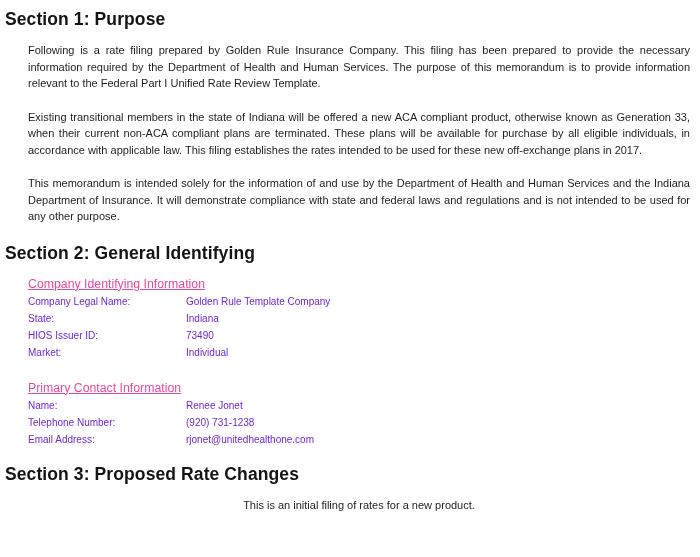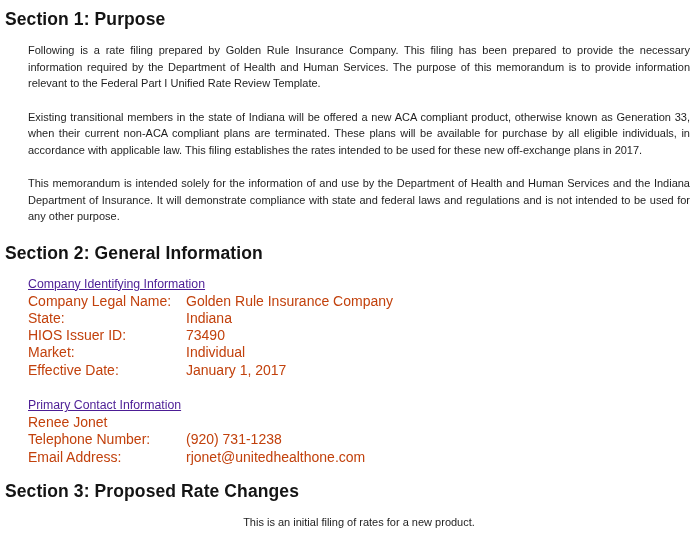--- a/index.html
+++ b/index.html
@@ -46,27 +46,27 @@
   }
   .subsection {
     padding-left: 23px;
     margin-bottom: 18px;
   }
   .subsection:last-child { margin-bottom: 0; }
   .subsection-title {
     font-size: 12.3px;
     line-height: 17px;
     text-decoration: underline;
-    color: #4c1d95;
+    color: #ec4899;
   }
   .field-row {
     display: flex;
-    font-size: 14px;
+    font-size: 10px;
     line-height: 17.3px;
-    color: #c2410c;
+    color: #6d28d9;
   }
   .field-label {
     flex: 0 0 158px;
   }
   .field-value {
     flex: 1;
   }
 </style>
 </head>
 <body>
@@ -74,51 +74,48 @@
 <div class="page">
 
   <div class="doc-section sec-1">
     <h1 class="section-heading">Section 1: Purpose</h1>
     <p class="body-par">Following is a rate filing prepared by Golden Rule Insurance Company. This filing has been prepared to provide the necessary information required by the Department of Health and Human Services. The purpose of this memorandum is to provide information relevant to the Federal Part I Unified Rate Review Template.</p>
     <p class="body-par">Existing transitional members in the state of Indiana will be offered a new ACA compliant product, otherwise known as Generation 33, when their current non-ACA compliant plans are terminated. These plans will be available for purchase by all eligible individuals, in accordance with applicable law. This filing establishes the rates intended to be used for these new off-exchange plans in 2017.</p>
     <p class="body-par">This memorandum is intended solely for the information of and use by the Department of Health and Human Services and the Indiana Department of Insurance. It will demonstrate compliance with state and federal laws and regulations and is not intended to be used for any other purpose.</p>
   </div>
 
   <div class="doc-section sec-2">
-    <h1 class="section-heading">Section 2: General Information</h1>
+    <h1 class="section-heading">Section 2: General Identifying</h1>
 
     <div class="subsection">
       <div class="subsection-title">Company Identifying Information</div>
 
       <div class="field-row">
         <span class="field-label">Company Legal Name:</span>
-        <span class="field-value">Golden Rule Insurance Company</span>
+        <span class="field-value">Golden Rule Template Company</span>
       </div>
       <div class="field-row">
         <span class="field-label">State:</span>
         <span class="field-value">Indiana</span>
       </div>
       <div class="field-row">
         <span class="field-label">HIOS Issuer ID:</span>
         <span class="field-value">73490</span>
       </div>
       <div class="field-row">
         <span class="field-label">Market:</span>
         <span class="field-value">Individual</span>
       </div>
-      <div class="field-row">
-        <span class="field-label">Effective Date:</span>
-        <span class="field-value">January 1, 2017</span>
-      </div>
     </div>
 
     <div class="subsection">
       <div class="subsection-title">Primary Contact Information</div>
 
       <div class="field-row">
+        <span class="field-label">Name:</span>
         <span class="field-value">Renee Jonet</span>
       </div>
       <div class="field-row">
         <span class="field-label">Telephone Number:</span>
         <span class="field-value">(920) 731-1238</span>
       </div>
       <div class="field-row">
         <span class="field-label">Email Address:</span>
         <span class="field-value">rjonet@unitedhealthone.com</span>
       </div>

